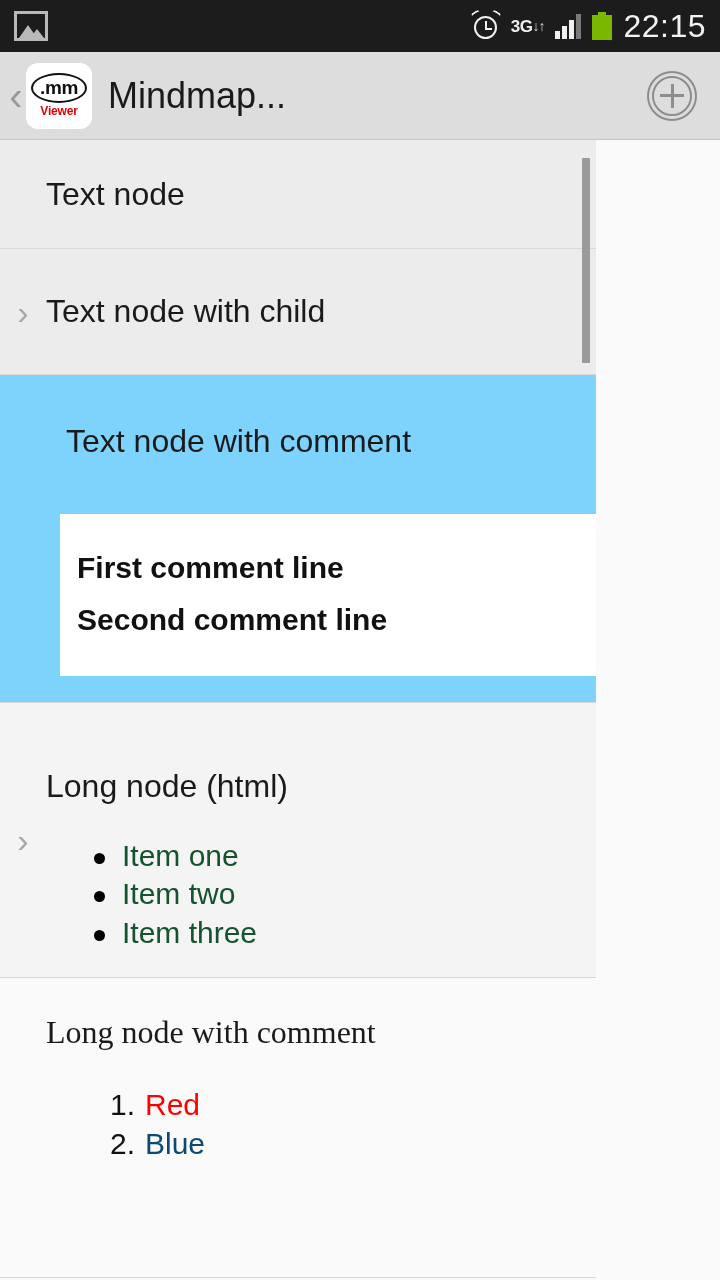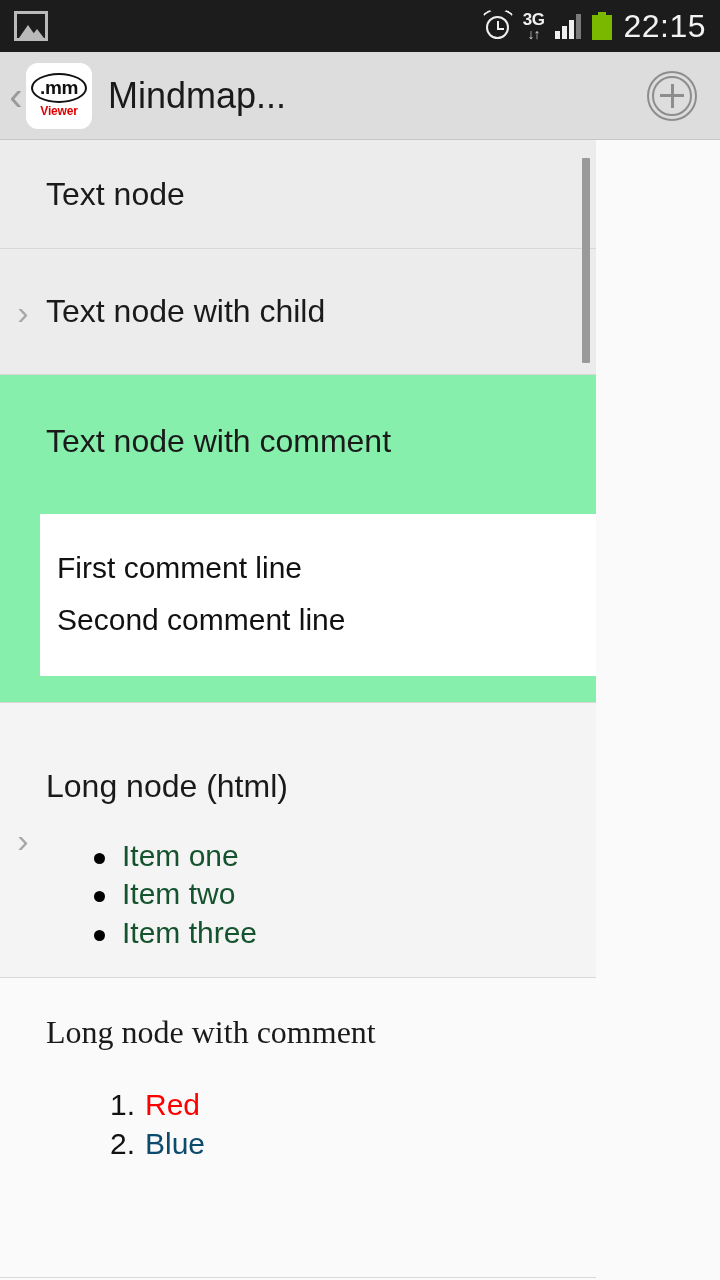--- a/index.html
+++ b/index.html
@@ -49,21 +49,21 @@
   .alarm-icon .bell::before {
     content:""; position:absolute; left:9.5px; top:9.5px;
     width:7px; height:2px; background:#f0f0f0;
   }
   .alarm-icon .ear-l, .alarm-icon .ear-r {
     position:absolute; top:0; width:9px; height:8px;
     border-top:2.5px solid #f0f0f0; border-radius:3px 3px 0 0;
   }
   .alarm-icon .ear-l { left:0; transform:rotate(-32deg); }
   .alarm-icon .ear-r { right:0; transform:rotate(32deg); }
-  .net-icon { display:flex; flex-direction:column; align-items:center; line-height:1; }
+  .net-icon { display:flex; flex-direction:row; align-items:center; line-height:1; }
   .net-icon .net-label { font-size:17px; font-weight:bold; letter-spacing:-0.5px; color:#f0f0f0; }
   .net-icon .net-arrows { font-size:14px; letter-spacing:-1px; color:#d2d2d2; margin-top:-1px; }
   .signal { display:flex; align-items:flex-end; gap:2px; height:26px; }
   .signal span { width:5px; background:#f0f0f0; }
   .signal span.off { background:#7a7a7a; }
   .battery { position:relative; width:20px; height:28px; }
   .battery .cap { position:absolute; left:6px; top:0; width:8px; height:4px; background:#7ab800; }
   .battery .body { position:absolute; left:0; top:3px; width:20px; height:25px; background:#7ab800; }
   .clock { font-size:32px; letter-spacing:0.5px; color:#f2f2f2; }
 
@@ -131,29 +131,30 @@
   .row-body { flex:1; min-width:0; }
   .node-title {
     font-size:32px; color:#1a1a1a; font-weight:400;
     line-height:1.15; white-space:nowrap;
   }
 
   
   #row0 { background:#ececec; height:109px; align-items:center; }
   #row0 .node-title { padding-left:46px; }
   #row1 { background:#ececec; height:126px; align-items:center; }
-  #row2 { background:#86efac; height:328px; }
+  #row2 { background:#7dd3fc; height:328px;padding-left:20px; }
   #row3 { background:#f4f4f4; height:275px; align-items:center; }
   #row4 { background:#fafafa; height:300px; }
 
   .comment-box {
     background:#ffffff;
     margin:16px 40px 0 40px;
     padding:28px 0 30px 0;
     width:640px;
+    font-weight:bold;
   }
   .comment-line {
     font-size:30px; color:#111; padding:8px 0 8px 17px; line-height:1.2;
   }
 
   .ul-list { list-style:none; margin:0; padding:0; }
   .ul-list li {
     font-size:30px; color:#14532d; line-height:1.28;
     padding-left:76px; position:relative;
   }

